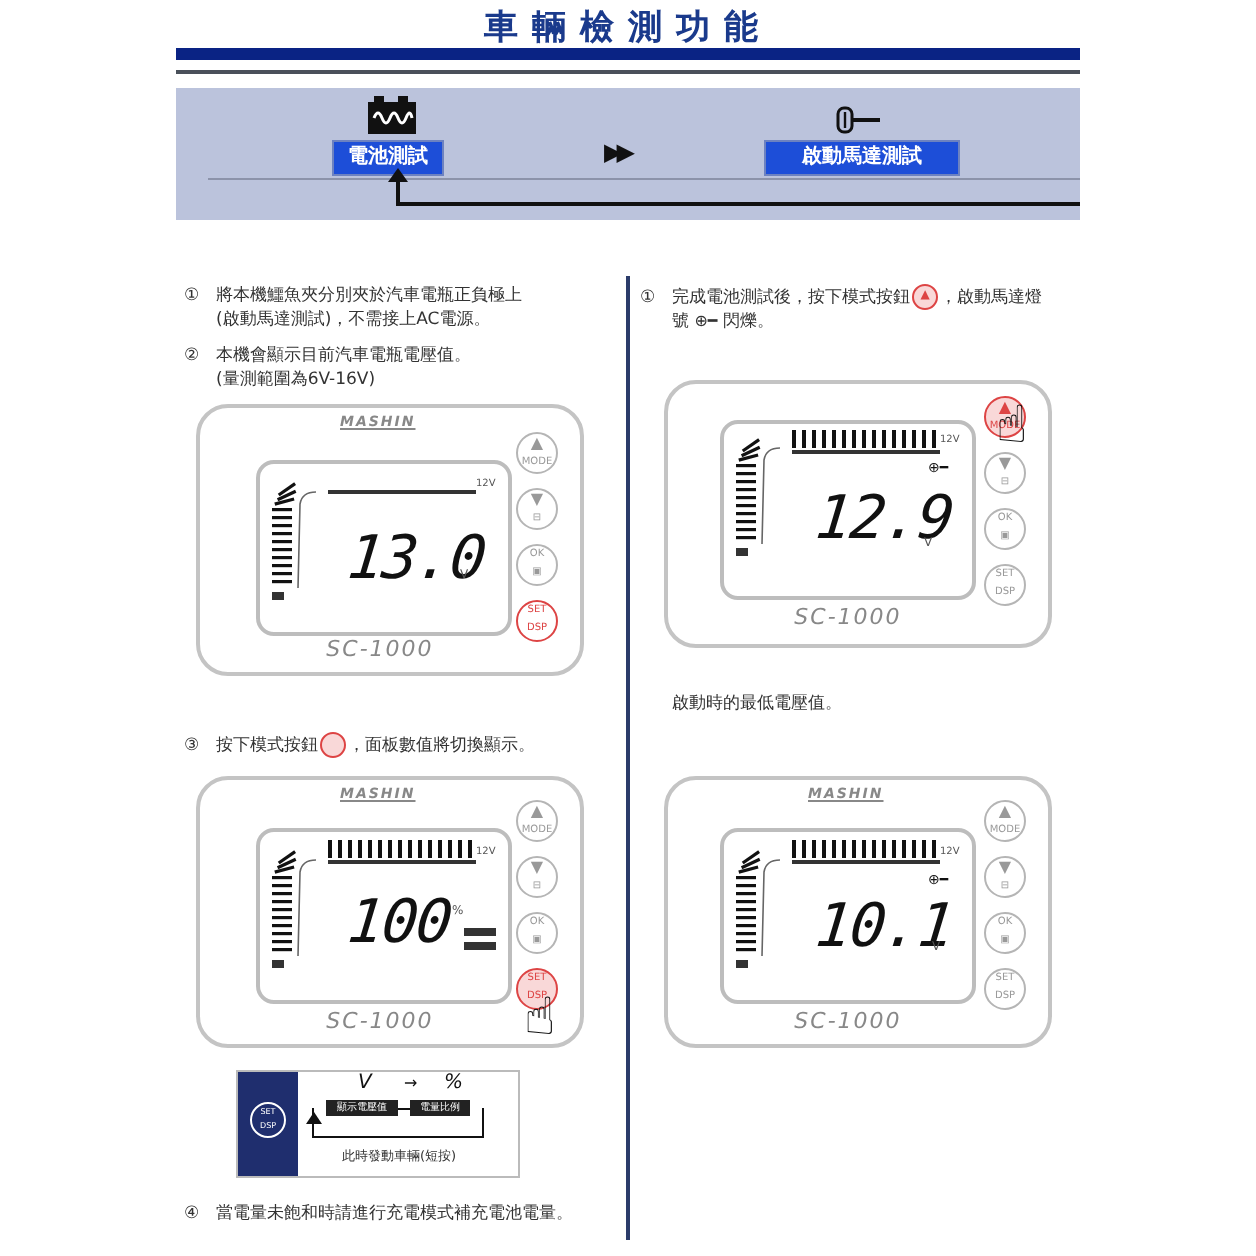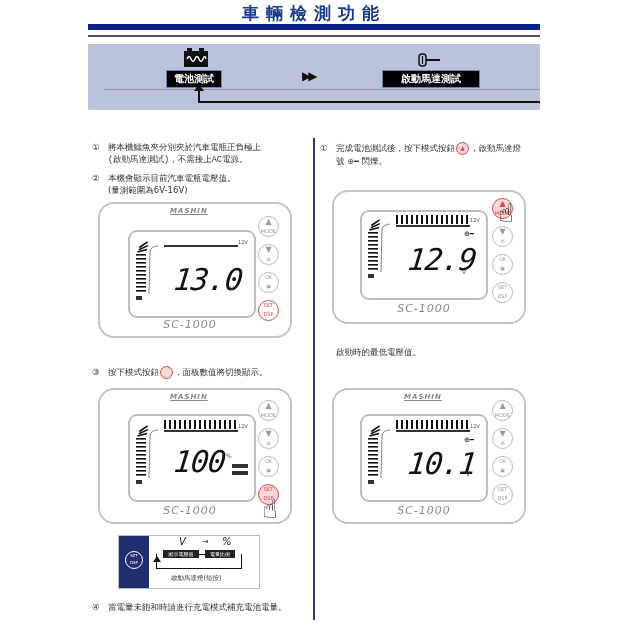--- a/index.html
+++ b/index.html
@@ -3,21 +3,21 @@
 <meta charset="utf-8">
 <style>
   html,body{margin:0;padding:0;background:#fff;}
   body{width:628px;height:628px;position:relative;overflow:hidden;font-family:"DejaVu Sans","Liberation Sans",sans-serif;color:#333;}
   .abs{position:absolute;}
   .title{left:0;width:628px;top:2px;text-align:center;font-size:17px;font-weight:bold;letter-spacing:7px;color:#1a3a8c;}
   .bar-blue{left:88px;top:24px;width:452px;height:6px;background:#0a2384;}
   .bar-gray{left:88px;top:35px;width:452px;height:2px;background:#4a505a;}
   .band{left:88px;top:44px;width:452px;height:66px;background:#bbc3dc;}
   .band-line{left:104px;top:89px;width:436px;height:1px;background:#8c93aa;}
-  .tag{background:#000000;color:#fff;font-size:10px;font-weight:bold;height:16px;line-height:16px;text-align:center;border:1px solid #6d82c0;}
+  .tag{background:#1d4ed8;color:#fff;font-size:10px;font-weight:bold;height:16px;line-height:16px;text-align:center;border:1px solid #6d82c0;}
   .play{font-size:12px;color:#111;letter-spacing:-3px;}
   .return-line-h{left:198px;top:101px;width:342px;height:2px;background:#111;}
   .return-line-v{left:198px;top:89px;width:2px;height:14px;background:#111;}
   .return-arrow{left:194px;top:84px;width:0;height:0;border-left:5px solid transparent;border-right:5px solid transparent;border-bottom:7px solid #111;}
   .divider{left:313px;top:138px;width:2px;height:482px;background:#2b3c6a;}
   .step{font-size:8.5px;line-height:12px;color:#333;}
   .step .num{display:inline-block;width:16px;}
   .step .indent{padding-left:16px;}
   .device{border:2.5px solid #c4c4c4;border-radius:16px;background:#fff;}
   .brand{font-size:7px;font-weight:bold;font-style:italic;color:#888;letter-spacing:1px;text-decoration:underline;}
@@ -64,21 +64,21 @@
   </svg>
 </div>
 <div class="abs tag" style="left:382px;top:70px;width:96px;text-align:center;">啟動馬達測試</div>
 
 <div class="abs return-line-v"></div>
 <div class="abs return-line-h"></div>
 <div class="abs return-arrow"></div>
 
 <div class="abs divider"></div>
 
-<div class="abs step" style="left:92px;top:142px;width:210px;font-family:Liberation Mono, monospace;">
+<div class="abs step" style="left:92px;top:142px;width:210px;">
   <div><span class="num">①</span><span>將本機鱷魚夾分別夾於汽車電瓶正負極上</span></div>
   <div class="indent">(啟動馬達測試)，不需接上AC電源。</div>
 </div>
 <div class="abs step" style="left:92px;top:172px;width:210px;">
   <div><span class="num">②</span><span>本機會顯示目前汽車電瓶電壓值。</span></div>
   <div class="indent">(量測範圍為6V-16V)</div>
 </div>
 
 <div class="abs device" style="left:98px;top:202px;width:190px;height:132px;">
   <div class="abs brand" style="left:70px;top:3px;width:40px;">MASHIN</div>
@@ -194,21 +194,21 @@
   <div class="abs" style="left:60px;top:0px;font-size:10px;font-style:italic;color:#111;">V</div>
   <div class="abs" style="left:83px;top:1px;font-size:8px;color:#111;">→</div>
   <div class="abs" style="left:103px;top:0px;font-size:10px;font-style:italic;color:#111;">%</div>
   <div class="abs legend-chip" style="left:44px;top:14px;width:36px;">顯示電壓值</div>
   <div class="abs" style="left:80px;top:18px;width:6px;height:1px;background:#111;"></div>
   <div class="abs legend-chip" style="left:86px;top:14px;width:30px;">電量比例</div>
   <div class="abs" style="left:37px;top:18px;width:1px;height:14px;background:#111;"></div>
   <div class="abs" style="left:37px;top:32px;width:86px;height:1px;background:#111;"></div>
   <div class="abs" style="left:122px;top:18px;width:1px;height:14px;background:#111;"></div>
   <div class="abs" style="left:34px;top:20px;width:0;height:0;border-left:4px solid transparent;border-right:4px solid transparent;border-bottom:6px solid #111;"></div>
-  <div class="abs" style="left:52px;top:38px;font-size:6.5px;color:#333;">啟動馬達燈(短按)</div>
+  <div class="abs" style="left:52px;top:38px;font-size:6.5px;color:#333;">此時發動車輛(短按)</div>
 </div>
 
 <div class="abs step" style="left:92px;top:601px;width:220px;">
   <span class="num">④</span><span>當電量未飽和時請進行充電模式補充電池電量。</span>
 </div>
 
 <div class="abs step" style="left:320px;top:142px;width:230px;">
   <div><span class="num">①</span><span>完成電池測試後，按下模式按鈕</span><span style="display:inline-block;width:11px;height:11px;border:1px solid #d44;border-radius:50%;background:#f9d8d8;vertical-align:middle;margin:0 1px;text-align:center;font-size:6px;line-height:10px;color:#d44;">▲</span><span>，啟動馬達燈</span></div>
   <div class="indent"><span>號</span> <span style="font-size:8px;">⊕━</span> <span>閃爍。</span></div>
 </div>

